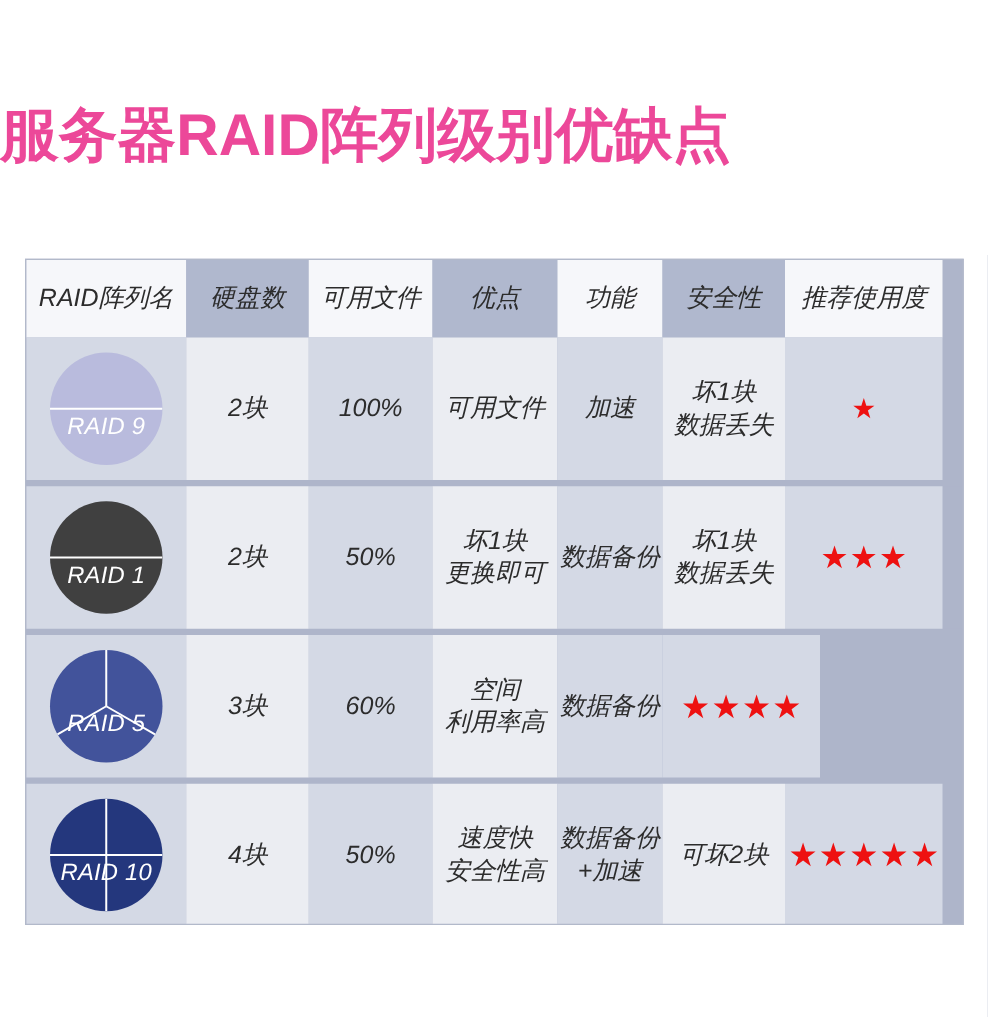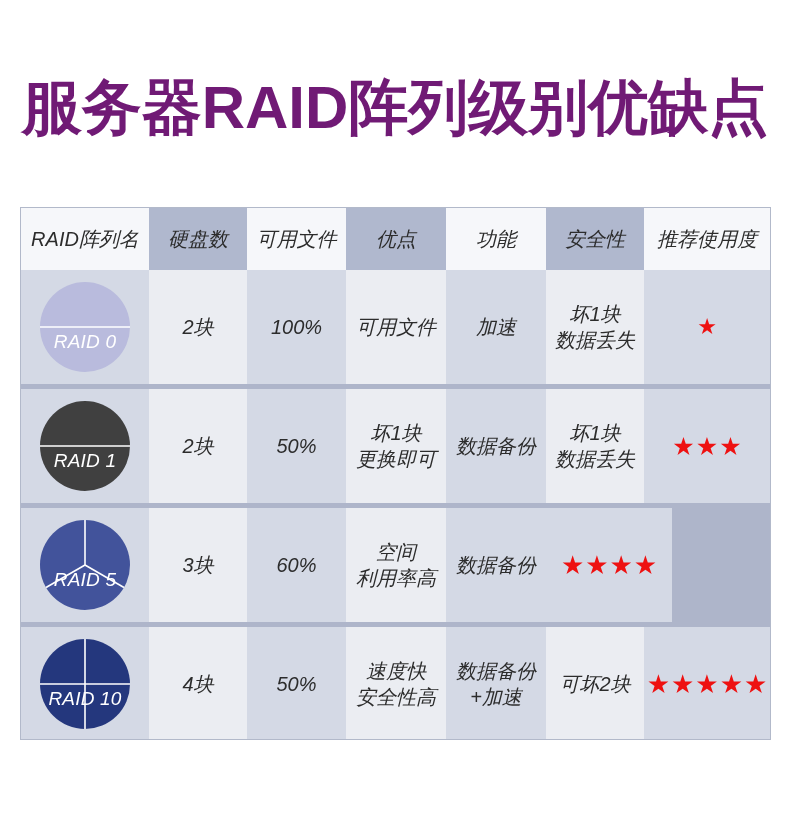--- a/index.html
+++ b/index.html
@@ -22,25 +22,24 @@
     height: 820px;
     background: #ffffff;
   }
 
   
   .title {
     position: absolute;
     left: 0;
     top: 78px;
     width: 790px;
-    text-align: center;
-    font-size: 60px;
+    font-size: 47px;
     line-height: 60px;
     font-weight: bold;
-    color: #701a75;
+    color: #ec4899;
     letter-spacing: 0px;
     white-space: nowrap;
   }
 
   
   .table-wrap {
     position: absolute;
     left: 20px;
     top: 207px;
     width: 751px;
@@ -76,21 +75,21 @@
     color: #2c2c2c;
     overflow: hidden;
     font-style: italic;
   }
 
   
   .c0 { width: 128px; }
   .c1 { width: 98px; }
   .c2 { width: 99px; }
   .c3 { width: 100px; }
-  .c4 { width: 100px; }
+  .c4 { width: 84px; }
   .c5 { width: 98px; }
   .c6 { width: 126px; }
 
   
   .header-row .cell            { font-size: 20px; }
   .header-row .shade-dark      { background: #b0b8ce; }
   .header-row .shade-light     { background: #f6f7fa; }
 
   
   .body-row .shade-dark  { background: #d4d9e5; }
@@ -159,21 +158,21 @@
           <div class="cell c1 shade-dark">硬盘数</div>
           <div class="cell c2 shade-light">可用文件</div>
           <div class="cell c3 shade-dark">优点</div>
           <div class="cell c4 shade-light">功能</div>
           <div class="cell c5 shade-dark">安全性</div>
           <div class="cell c6 shade-light">推荐使用度</div>
         </div>
         <div class="row body-row">
           <div class="cell c0 shade-dark multiline"><div class="raid-icon" style="background: rgb(185, 187, 221);"><svg viewBox="0 0 90 90">
                 <line x1="0" y1="45" x2="90" y2="45" stroke="#ffffff" stroke-width="1.6"></line>
-              </svg><span class="raid-label">RAID 0</span></div></div>
+              </svg><span class="raid-label">RAID 9</span></div></div>
           <div class="cell c1 shade-light multiline">2块</div>
           <div class="cell c2 shade-dark multiline">100%</div>
           <div class="cell c3 shade-light multiline">可用文件</div>
           <div class="cell c4 shade-dark multiline">加速</div>
           <div class="cell c5 shade-light multiline">坏1块
 数据丢失</div>
           <div class="cell c6 shade-dark multiline"><div class="stars s1"><span class="star">★</span></div></div>
         </div>
         <div class="row-gap"></div>
         <div class="row body-row">

